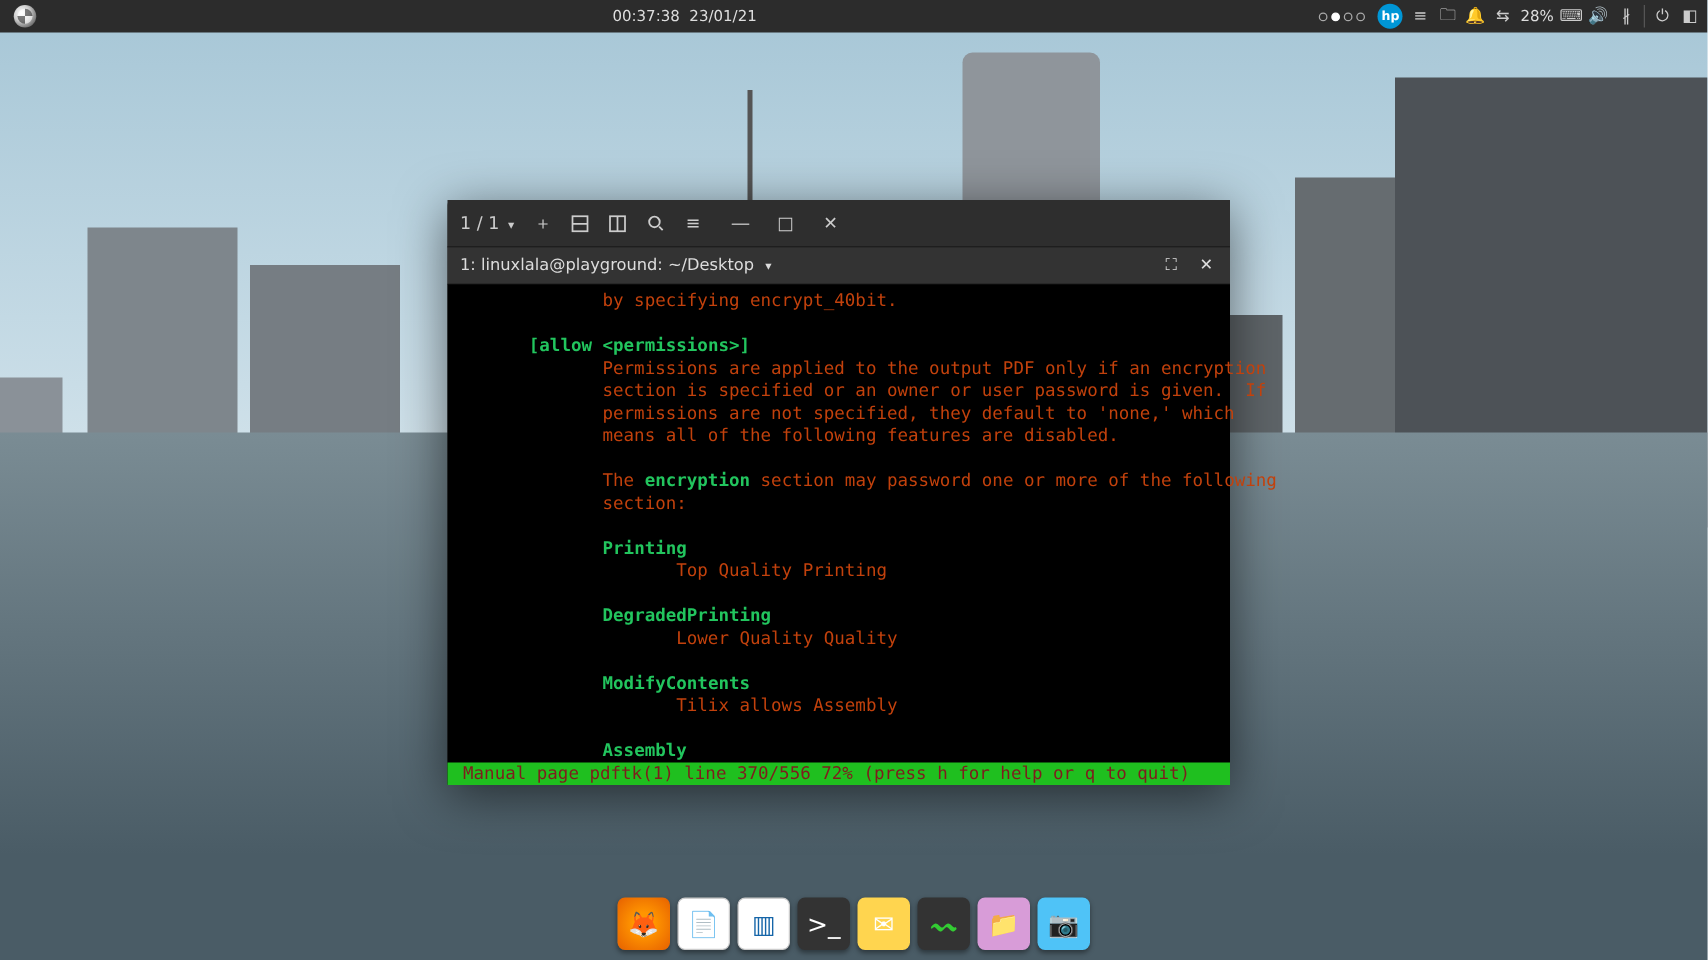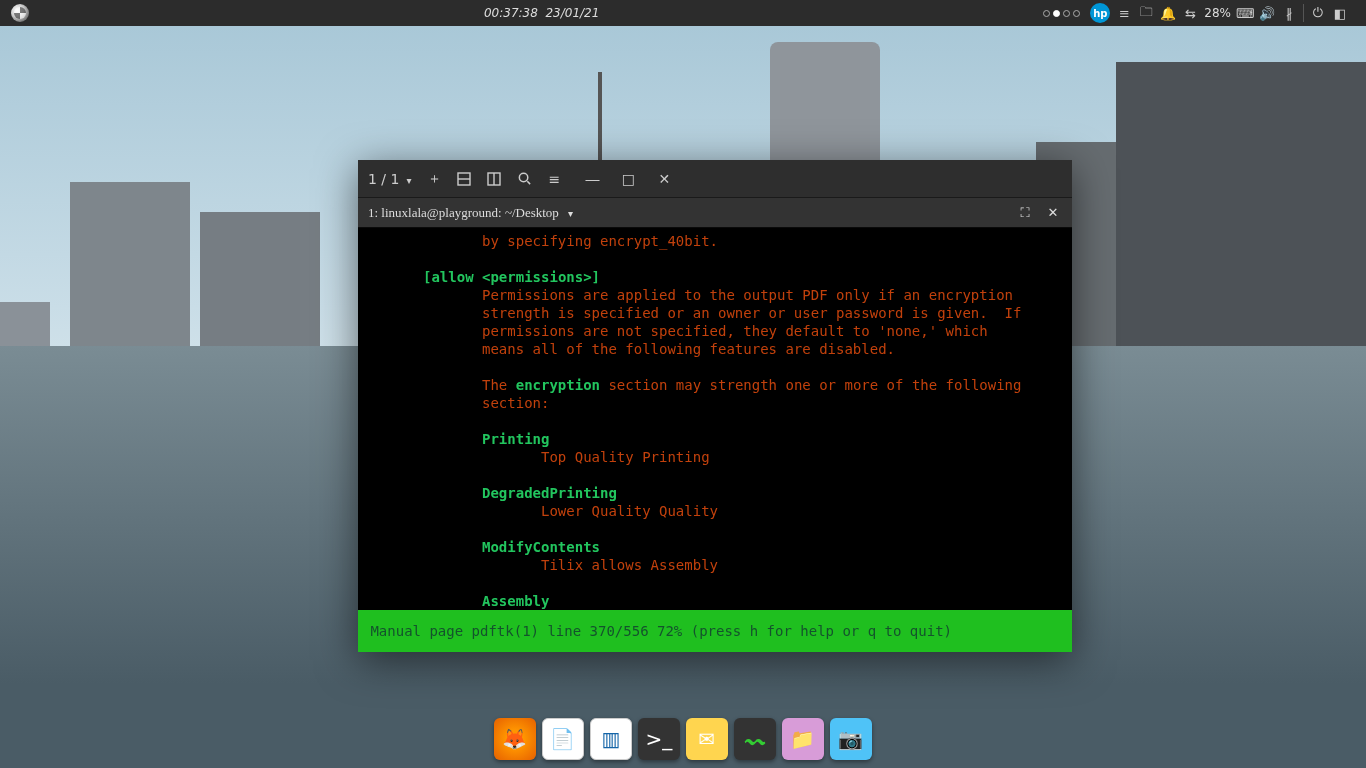--- a/index.html
+++ b/index.html
@@ -18,56 +18,56 @@
 .b4 { right: 0; width: 250px; height: 360px; background:#4d5257;}
 .b5 { right: 250px; width: 80px; height: 280px; background:#666c70;}
 .b6 { right: 340px; width: 180px; height: 170px; background:#5e6468;}
 .bm { left: 560px; width: 80px; height: 250px; background:#828a90;}
 .antenna { position:absolute; bottom:250px; left:598px; width:4px; height:100px; background:#555;}
 .roundtop { position:absolute; bottom:230px; left:770px; width:110px; height:150px; background:#8f959b; border-radius: 8px 8px 0 0;}
 
 
 .panel { position: absolute; top:0; left:0; right:0; height: 26px; background:#2c2c2c; color:#ddd; display:flex; align-items:center; font-size:12px; z-index: 10; }
 .panel .left { width: 40px; display:flex; justify-content:center; }
-.panel .center { flex:1; text-align:center;font-style:italic; }
-.panel .right { display:flex; align-items:center; gap:6px; padding-right:18px; }
+.panel .center { flex:1; text-align:center; }
+.panel .right { display:flex; align-items:center; gap:6px; padding-right:6px; }
 .panel-icon { width:16px; height:16px; display:inline-flex; align-items:center; justify-content:center; font-size:13px; color:#ccc; }
 .ws-dots { display:flex; gap:3px; align-items:center; margin-right:4px;}
 .ws-dots span { width:7px; height:7px; border:1px solid #aaa; border-radius:50%; }
 .ws-dots span.active { background:#fff; border-color:#fff; }
 .hp-circle { width:20px; height:20px; border-radius:50%; background:#0096d6; color:#fff; font-size:10px; display:flex; align-items:center; justify-content:center; font-weight:bold;}
 
 
 .dock { position:absolute; bottom:8px; left:50%; transform:translateX(-50%); display:flex; gap:6px; z-index:5;}
 .dock-item { width:42px; height:42px; border-radius:6px; display:flex; align-items:center; justify-content:center; font-size:20px; color:#fff; box-shadow: 0 2px 4px rgba(0,0,0,0.4);}
 .di-ff { background: radial-gradient(circle, #ff9500 30%, #e66000 100%); }
 .di-of { background:#fff; color:#1a87d8; border:1px solid #ccc;}
 .di-vb { background:#fff; color:#1565a8; border:1px solid #ccc;}
 .di-term { background:#333;}
 .di-mail { background:#ffd54f;}
 .di-sys { background:#333; color:#3c3;}
 .di-files { background:#d89cd8;}
 .di-shot { background:#4fc3f7;}
 
 
-.termwin { position:absolute; left:358px; top:160px; width:714px; background:#2b2b2b; border-radius:4px 4px 2px 2px; box-shadow:0 8px 40px rgba(0,0,0,0.55); z-index:8;}
+.termwin { position:absolute; left:358px; top:160px; width:626px; background:#2b2b2b; border-radius:4px 4px 2px 2px; box-shadow:0 8px 40px rgba(0,0,0,0.55); z-index:8;}
 .tw-titlebar { height:38px; background:#2e2e2e; display:flex; align-items:center; color:#ccc; font-size:14px; padding:0 10px; gap:12px; border-bottom:1px solid #1a1a1a;}
 .tw-titlebar .counter { display:flex; align-items:center; gap:4px; margin-right:2px;}
 .tw-titlebar .title { flex:1; text-align:center; }
 .tw-btn { width:18px; height:18px; display:flex; align-items:center; justify-content:center; cursor:pointer; color:#ccc; font-size:14px;}
 .tw-icon { width:18px; height:18px; display:flex; align-items:center; justify-content:center; cursor:pointer;}
 .win-controls { display:flex; gap:18px; margin-left:8px;}
-.tw-tabbar { height:30px; background:#333; display:flex; align-items:center; color:#ddd; font-size:13px; padding:0 10px; border-bottom:1px solid #0a0a0a;font-family:Liberation Serif, serif;}
+.tw-tabbar { height:30px; background:#333; display:flex; align-items:center; color:#ddd; font-size:13px; padding:0 10px; border-bottom:1px solid #0a0a0a;}
 .tw-tabbar .tabtitle { flex:1; display:flex; align-items:center; gap:6px;}
 .tw-tabbar .tabright { display:flex; gap:10px;}
 
 .tw-body { background:#000; padding:4px 6px 2px 6px; font-family: "DejaVu Sans Mono","Liberation Mono",monospace; font-size:14px; line-height:18px; color:#33cc33; white-space:pre; }
 .kw { color:#22c55e; font-weight:bold;}
 .txt { color:#c2410c;}
-.statusline { background:#1fbf1f; color:#14532d; margin: 0 -6px -2px -6px; padding: 12px 4px; }
+.statusline { background:#1fbf1f; color:#7f1d1d; margin: 0 -6px -2px -6px; padding: 0 4px; }
 
 .chev::after { content:'▾'; font-size:10px; margin-left:3px; }
 .sep-line { width:1px; height:18px; background:#555;}
 
 .logo-3d { width:18px; height:18px; border-radius:50%; background: radial-gradient(circle at 35% 35%, #fff 0%, #ccc 40%, #333 100%); position:relative; }
 .logo-3d::after { content:''; position:absolute; inset:3px; border-radius:50%; background: conic-gradient(#333 0 90deg, #fff 90deg 180deg, #333 180deg 270deg, #fff 270deg 360deg); opacity:0.6;}
 </style>
 </head>
 <body>
 
@@ -155,25 +155,25 @@
     </div>
     <div class="tabright">
       <span class="tw-icon">⛶</span>
       <span class="tw-icon">✕</span>
     </div>
   </div>
   <div class="tw-body"><span class="txt">              by specifying encrypt_40bit.</span>
 <span class="txt"></span>
 <span class="txt">       </span><span class="kw">[allow &lt;permissions&gt;]</span>
 <span class="txt">              Permissions are applied to the output PDF only if an encryption</span>
-<span class="txt">              strength is specified or an owner or user password is given.  If</span>
+<span class="txt">              section is specified or an owner or user password is given.  If</span>
 <span class="txt">              permissions are not specified, they default to 'none,' which</span>
 <span class="txt">              means all of the following features are disabled.</span>
 <span class="txt"></span>
-<span class="txt">              The </span><span class="kw">encryption</span><span class="txt"> section may strength one or more of the following</span>
+<span class="txt">              The </span><span class="kw">encryption</span><span class="txt"> section may password one or more of the following</span>
 <span class="txt">              section:</span>
 <span class="txt"></span>
 <span class="txt">              </span><span class="kw">Printing</span>
 <span class="txt">                     Top Quality Printing</span>
 <span class="txt"></span>
 <span class="txt">              </span><span class="kw">DegradedPrinting</span>
 <span class="txt">                     Lower Quality Quality</span>
 <span class="txt"></span>
 <span class="txt">              </span><span class="kw">ModifyContents</span>
 <span class="txt">                     Tilix allows Assembly</span>

